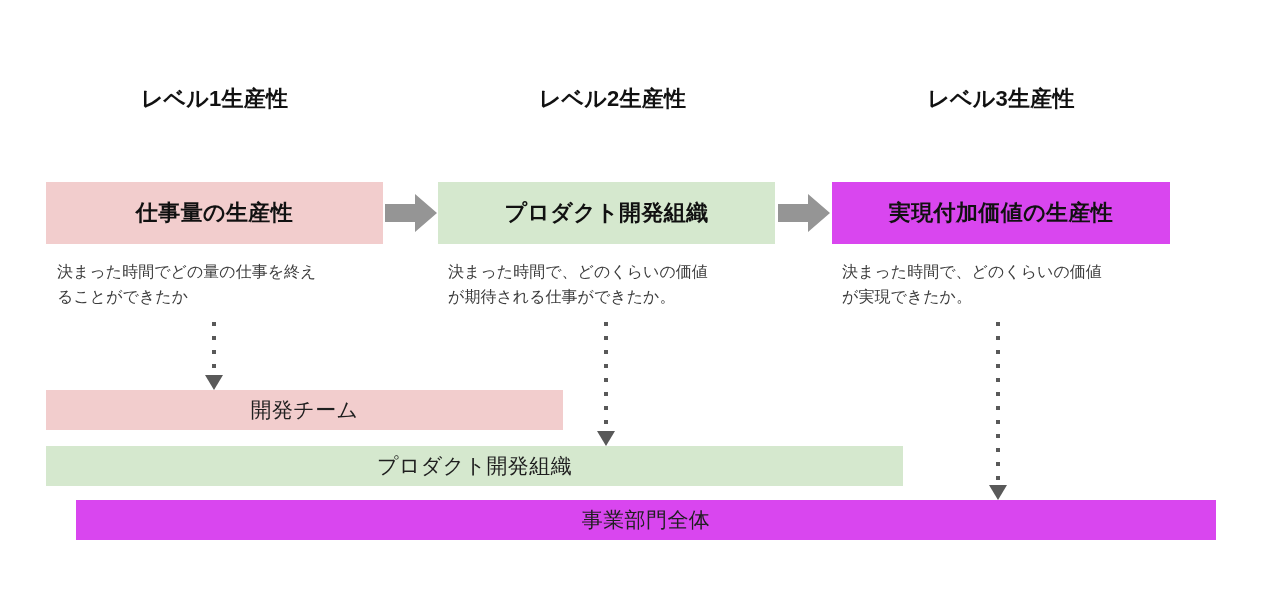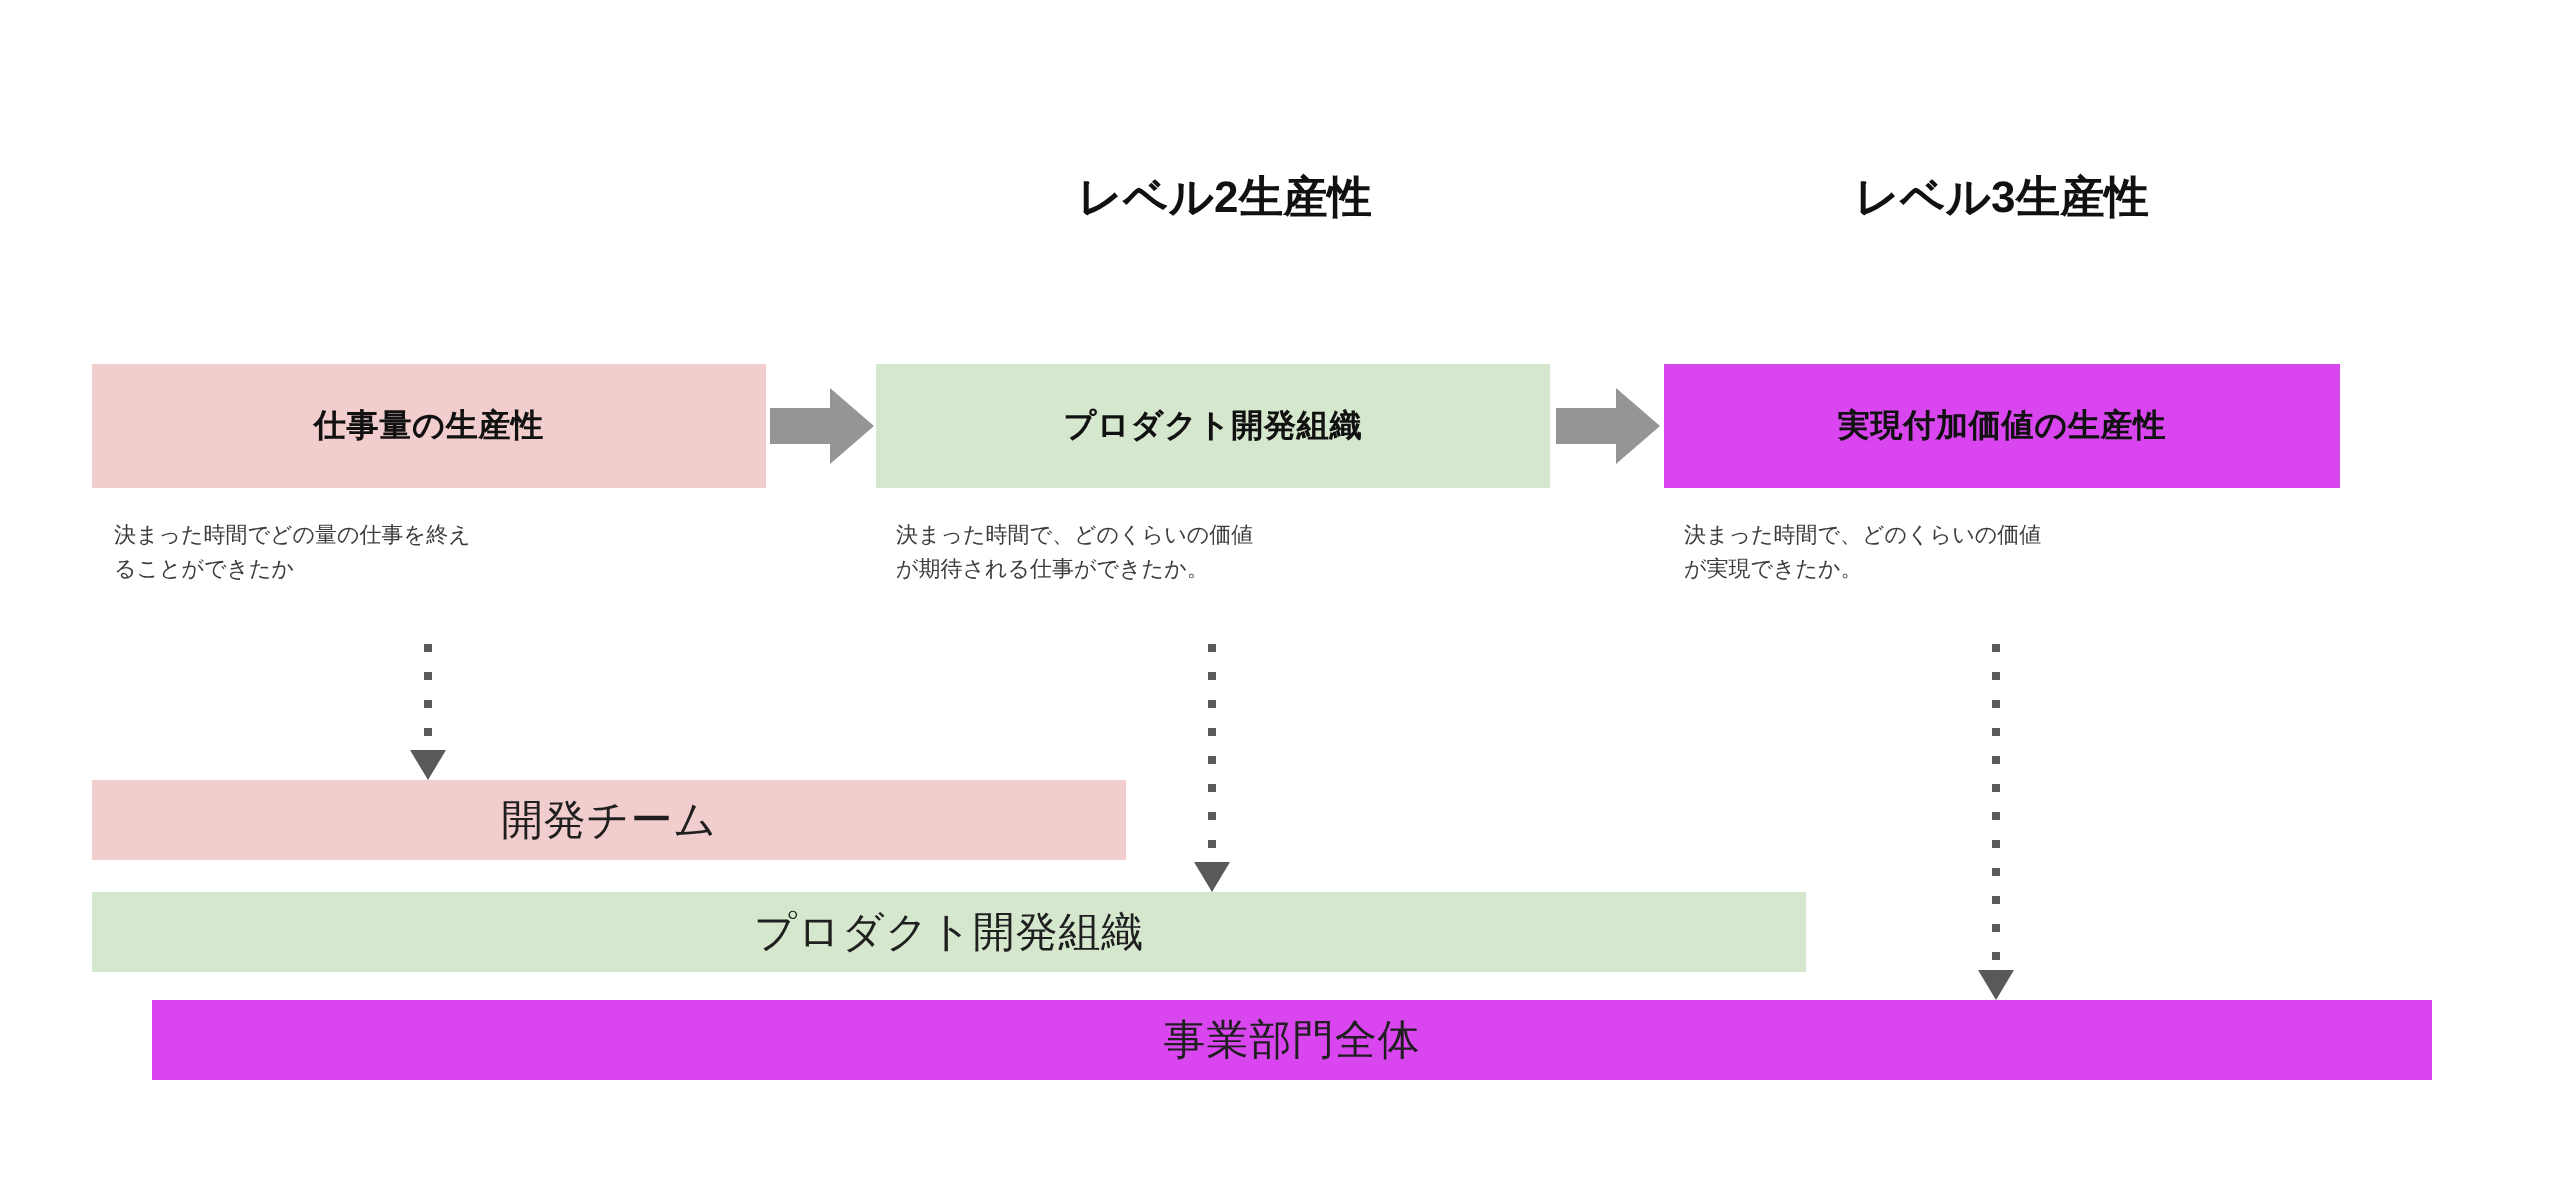--- a/index.html
+++ b/index.html
@@ -31,34 +31,34 @@
     line-height: 1;
   }
 
   
   .level-box {
     position: absolute;
     height: 62px;
     display: flex;
     align-items: center;
     justify-content: center;
-    font-size: 16px;
+    font-size: 22px;
     font-weight: bold;
     color: #111111;
     letter-spacing: 0.4px;
     white-space: nowrap;
   }
   .fill-pink  { background: #f2cdcd; }
   .fill-green { background: #d5e8ce; }
   .fill-blue  { background: #d946ef; }
 
   
   .level-desc {
     position: absolute;
-    font-size: 11px;
+    font-size: 16px;
     line-height: 1.55;
     color: #3c3c3c;
     white-space: pre-line;
   }
 
   
   .block-arrow {
     position: absolute;
     top: 194px;
     width: 52px;
@@ -101,20 +101,21 @@
     color: #1f1f1f;
     letter-spacing: 0.4px;
     white-space: nowrap;
   }
 </style>
 </head>
 <body>
 
 <div id="canvas">
 
+  <div class="col-heading" style="left:46px; top:88px; width:337px;">レベル1生産性</div>
 
   <div class="col-heading" style="left:444px; top:88px; width:337px;">レベル2生産性</div>
 
   <div class="col-heading" style="left:832px; top:88px; width:338px;">レベル3生産性</div>
 
   <div class="level-box fill-pink" style="left:46px; top:182px; width:337px;">仕事量の生産性</div>
 
   <div class="level-box fill-green" style="left:438px; top:182px; width:337px;">プロダクト開発組織</div>
 
   <div class="level-box fill-blue" style="left:832px; top:182px; width:338px;">実現付加価値の生産性</div>

